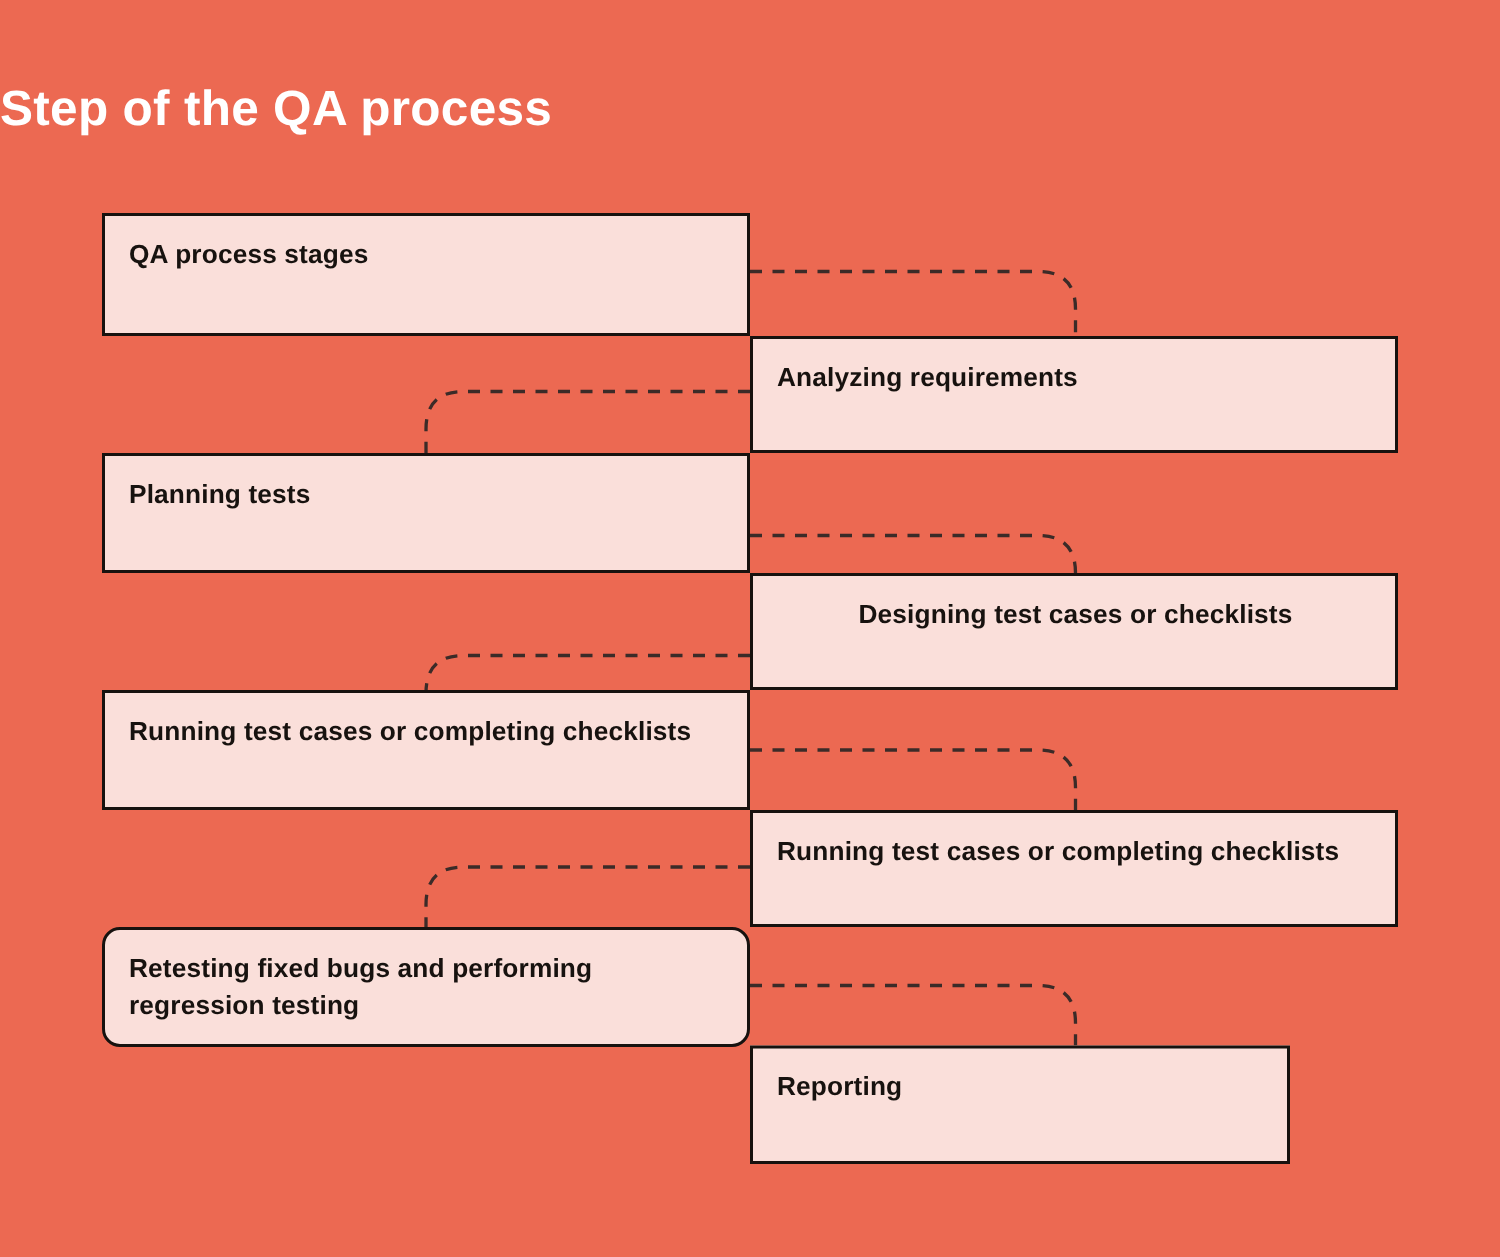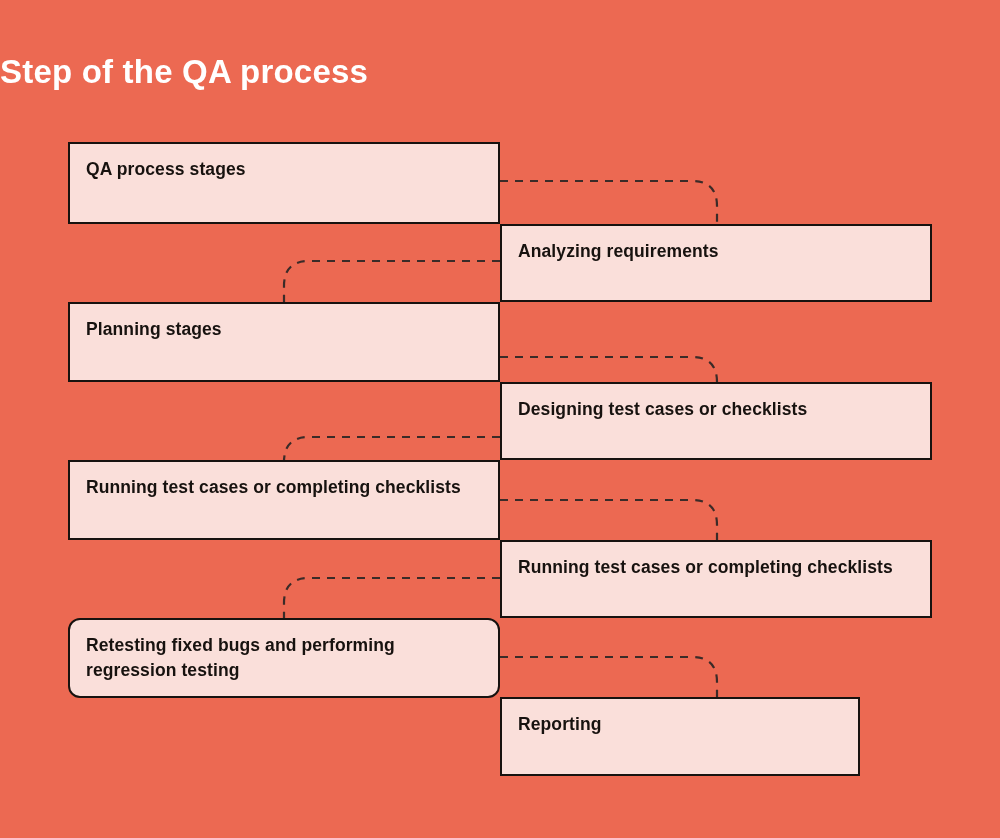--- a/index.html
+++ b/index.html
@@ -83,24 +83,24 @@
 
   <div class="box" style="left:500px; top:224px; width:432px; height:78px;">
     <div class="box-label">Analyzing requirements</div>
   </div>
 
   <div class="box" style="left:68px; top:142px; width:432px; height:82px;">
     <div class="box-label">QA process stages</div>
   </div>
 
   <div class="box" style="left:68px; top:302px; width:432px; height:80px;">
-    <div class="box-label">Planning stages</div>
+    <div class="box-label">Planning tests</div>
   </div>
 
-  <div class="box" style="left:500px; top:382px; width:432px; height:78px;">
+  <div class="box" style="left:500px; top:382px; width:432px; height:78px;text-align:center;">
     <div class="box-label">Designing test cases or checklists</div>
   </div>
 
   <div class="box" style="left:68px; top:460px; width:432px; height:80px;">
     <div class="box-label">Running test cases or completing checklists</div>
   </div>
 
   <div class="box" style="left:500px; top:540px; width:432px; height:78px;">
     <div class="box-label">Running test cases or completing checklists</div>
   </div>

